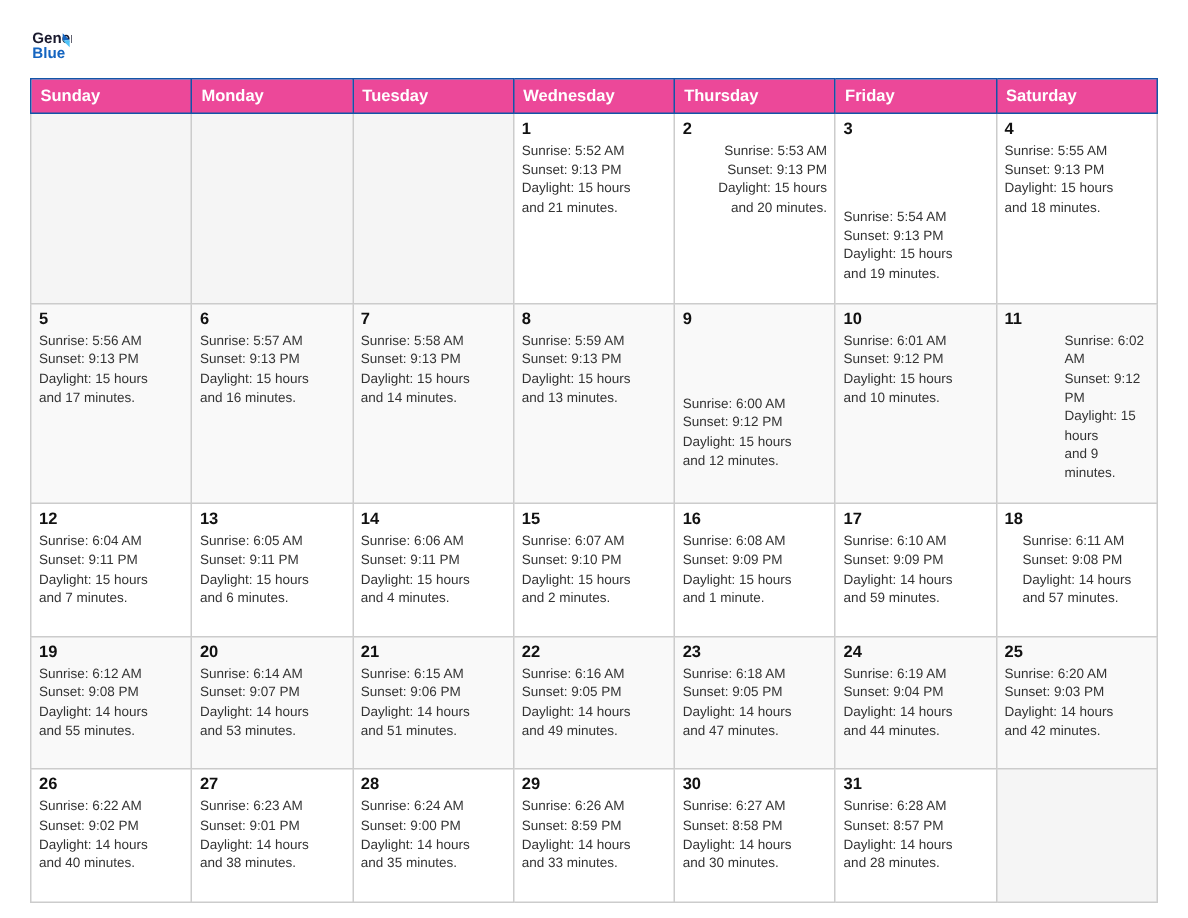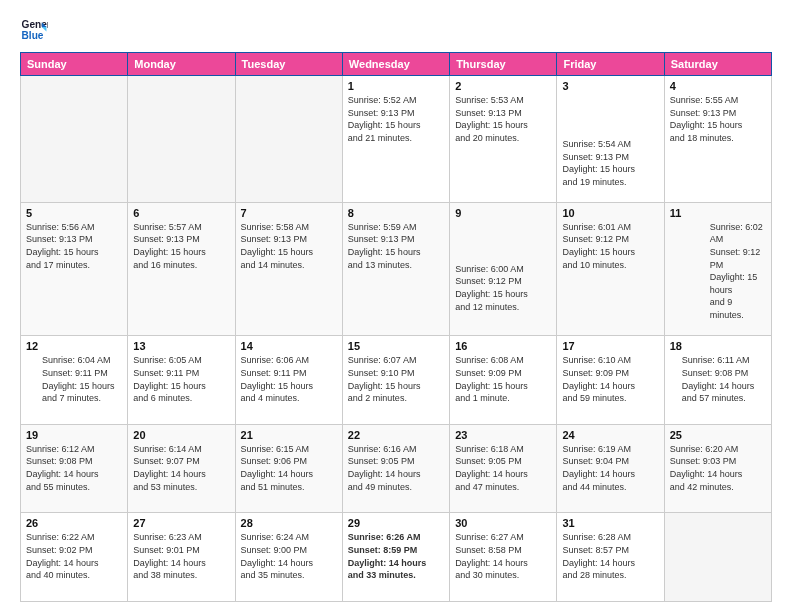--- a/index.html
+++ b/index.html
@@ -124,21 +124,21 @@
           <td class="empty-cell"></td>
           <td>
             <div class="day-number">1</div>
             <div class="day-detail" style="white-space: pre-line;">Sunrise: 5:52 AM
 Sunset: 9:13 PM
 Daylight: 15 hours
 and 21 minutes.</div>
           </td>
           <td>
             <div class="day-number">2</div>
-            <div class="day-detail" style="white-space: pre-line;">Sunrise: 5:53 AM
+            <div class="day-detail" style="white-space: pre-line; text-align: right;">Sunrise: 5:53 AM
 Sunset: 9:13 PM
 Daylight: 15 hours
 and 20 minutes.</div>
           </td>
           <td>
             <div class="day-number">3</div>
             <div class="day-detail" style="white-space: pre-line; margin-top: 46px;">Sunrise: 5:54 AM
 Sunset: 9:13 PM
 Daylight: 15 hours
 and 19 minutes.</div>
@@ -198,21 +198,21 @@
             <div class="day-number">11</div>
             <div class="day-detail" style="white-space: pre-line; margin-left: 40px;">Sunrise: 6:02 AM
 Sunset: 9:12 PM
 Daylight: 15 hours
 and 9 minutes.</div>
           </td>
         </tr>
         <tr>
           <td>
             <div class="day-number">12</div>
-            <div class="day-detail" style="white-space: pre-line; margin-left: 16px;">Sunrise: 6:04 AM
+            <div class="day-detail" style="white-space: pre-line;">Sunrise: 6:04 AM
 Sunset: 9:11 PM
 Daylight: 15 hours
 and 7 minutes.</div>
           </td>
           <td>
             <div class="day-number">13</div>
             <div class="day-detail" style="white-space: pre-line;">Sunrise: 6:05 AM
 Sunset: 9:11 PM
 Daylight: 15 hours
 and 6 minutes.</div>
@@ -321,21 +321,21 @@
           </td>
           <td>
             <div class="day-number">28</div>
             <div class="day-detail" style="white-space: pre-line;">Sunrise: 6:24 AM
 Sunset: 9:00 PM
 Daylight: 14 hours
 and 35 minutes.</div>
           </td>
           <td>
             <div class="day-number">29</div>
-            <div class="day-detail" style="white-space: pre-line; font-weight: bold;">Sunrise: 6:26 AM
+            <div class="day-detail" style="white-space: pre-line;">Sunrise: 6:26 AM
 Sunset: 8:59 PM
 Daylight: 14 hours
 and 33 minutes.</div>
           </td>
           <td>
             <div class="day-number">30</div>
             <div class="day-detail" style="white-space: pre-line;">Sunrise: 6:27 AM
 Sunset: 8:58 PM
 Daylight: 14 hours
 and 30 minutes.</div>

